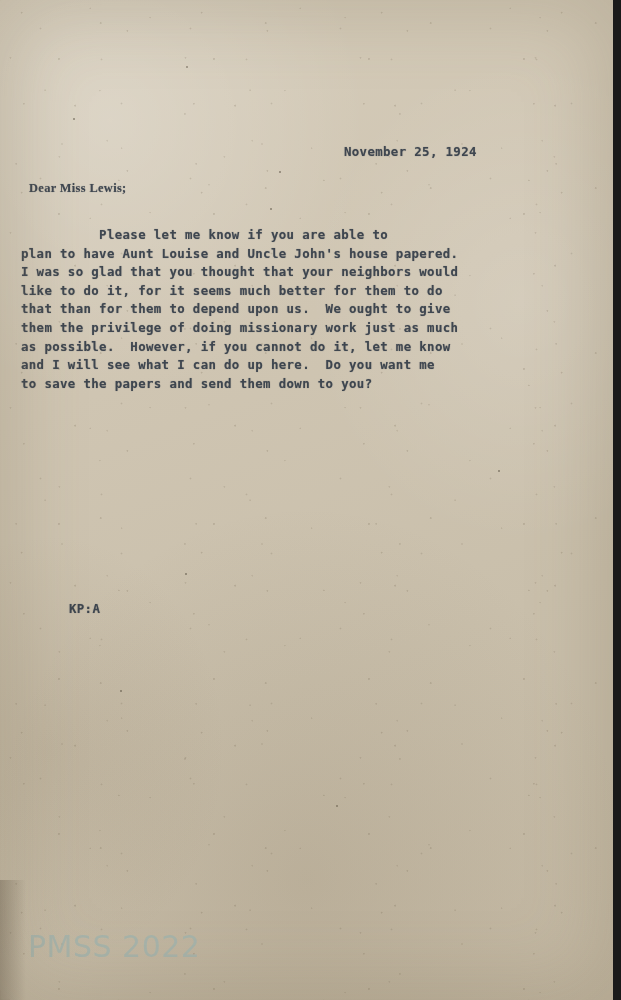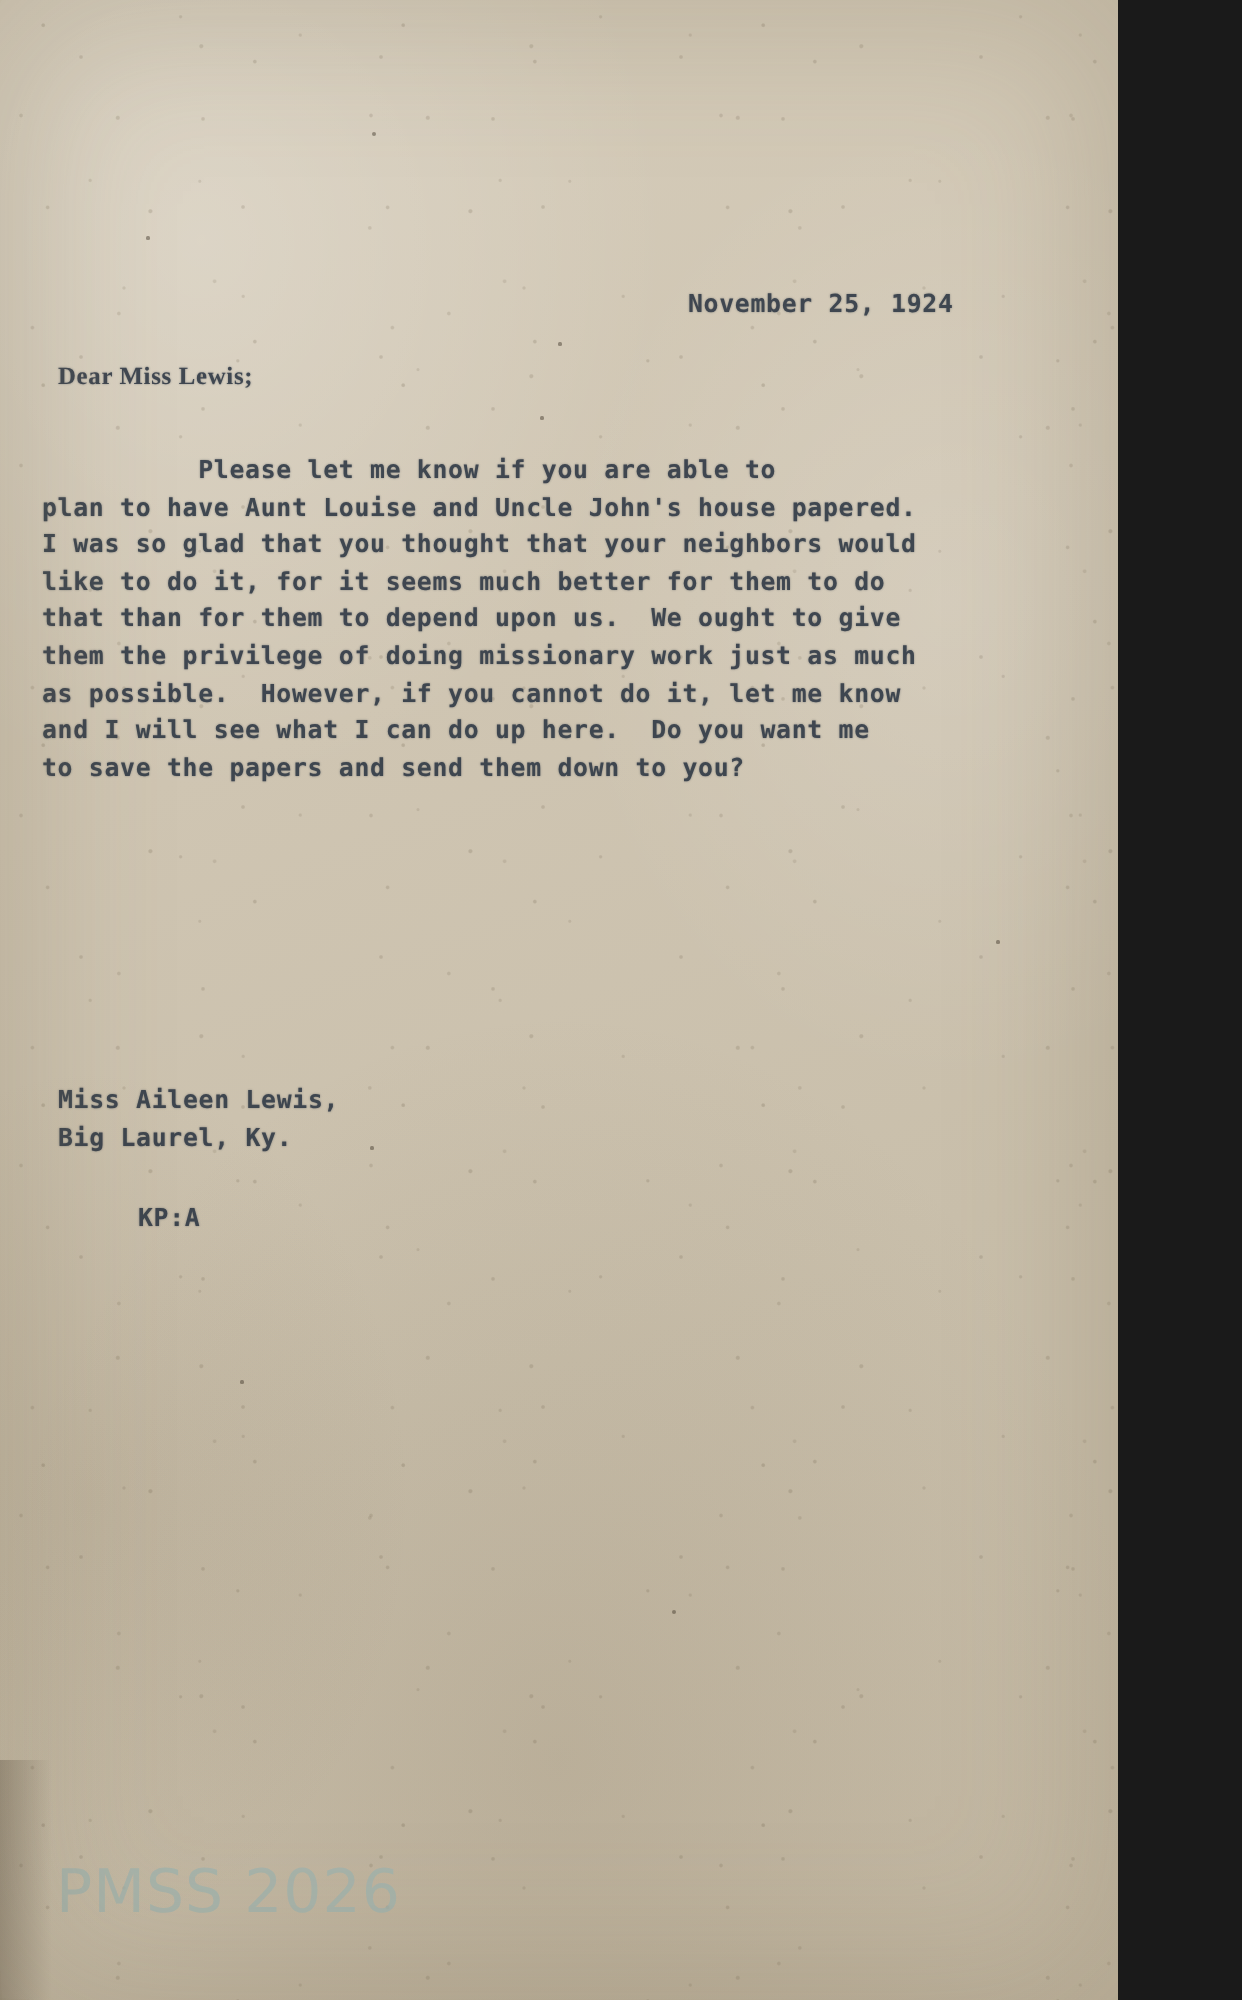--- a/index.html
+++ b/index.html
@@ -2,21 +2,21 @@
 <html><head>
 <meta charset="utf-8">
 <style>
   html, body {
     margin: 0;
     padding: 0;
     background: #1a1a1a;
   }
   .page {
     position: relative;
-    width: 559px;
+    width: 613px;
     height: 1000px;
     overflow: hidden;
     background-color: #cfc6b4;
     background-image:
       radial-gradient(ellipse 60% 40% at 18% 12%, rgba(255,255,255,0.20), rgba(255,255,255,0) 70%),
       radial-gradient(ellipse 50% 35% at 85% 30%, rgba(255,255,255,0.14), rgba(255,255,255,0) 70%),
       radial-gradient(ellipse 70% 50% at 50% 88%, rgba(120,104,78,0.16), rgba(0,0,0,0) 75%),
       radial-gradient(ellipse 40% 30% at 8% 75%, rgba(130,112,84,0.14), rgba(0,0,0,0) 72%),
       linear-gradient(160deg, #d6cdbb 0%, #cfc5b2 35%, #c9bfab 65%, #c4b9a4 100%);
     font-family: "DejaVu Sans Mono", monospace;
@@ -141,21 +141,19 @@
   <div class="typed" id="salutation">Dear Miss Lewis;</div>
   <div class="typed" id="body">          Please let me know if you are able to
 plan to have Aunt Louise and Uncle John's house papered.
 I was so glad that you thought that your neighbors would
 like to do it, for it seems much better for them to do
 that than for them to depend upon us.  We ought to give
 them the privilege of doing missionary work just as much
 as possible.  However, if you cannot do it, let me know
 and I will see what I can do up here.  Do you want me
 to save the papers and send them down to you?</div>
-  <div class="typed" id="addressee">Miss Aileen Lewis,
-Big Laurel, Ky.</div>
   <div class="typed" id="initials">KP:A</div>
 
-  <div class="watermark">PMSS 2026</div>
+  <div class="watermark">PMSS 2022</div>
 
   <div class="vignette"></div>
   <div class="edge-dark"></div>
 </div>
 
 </body></html>

